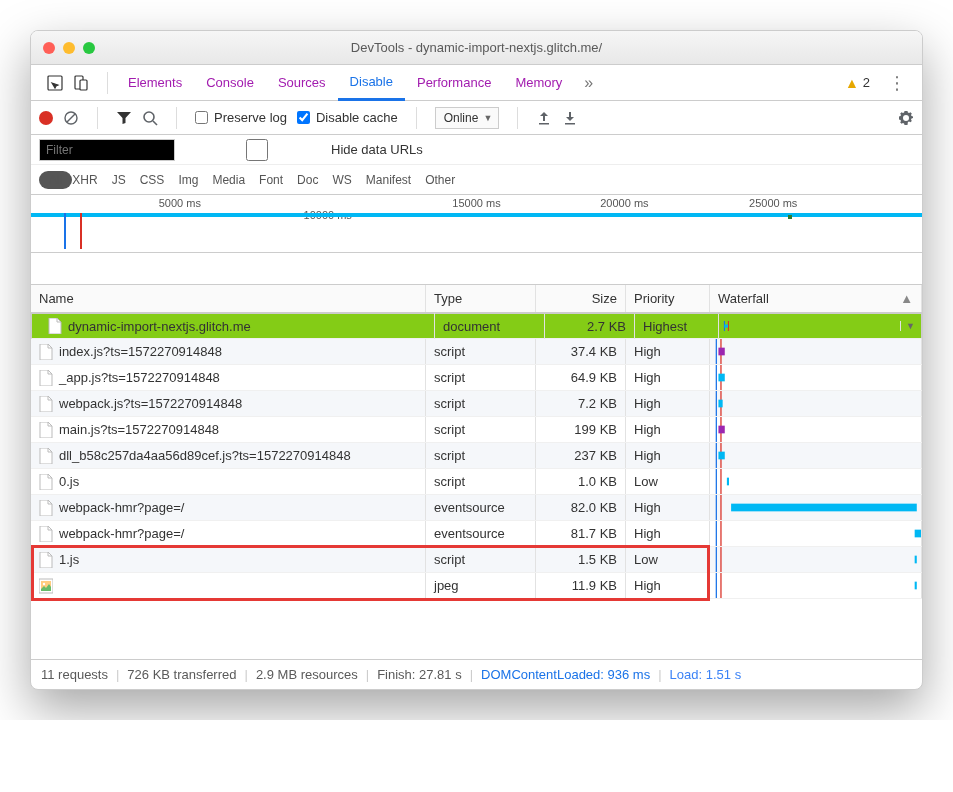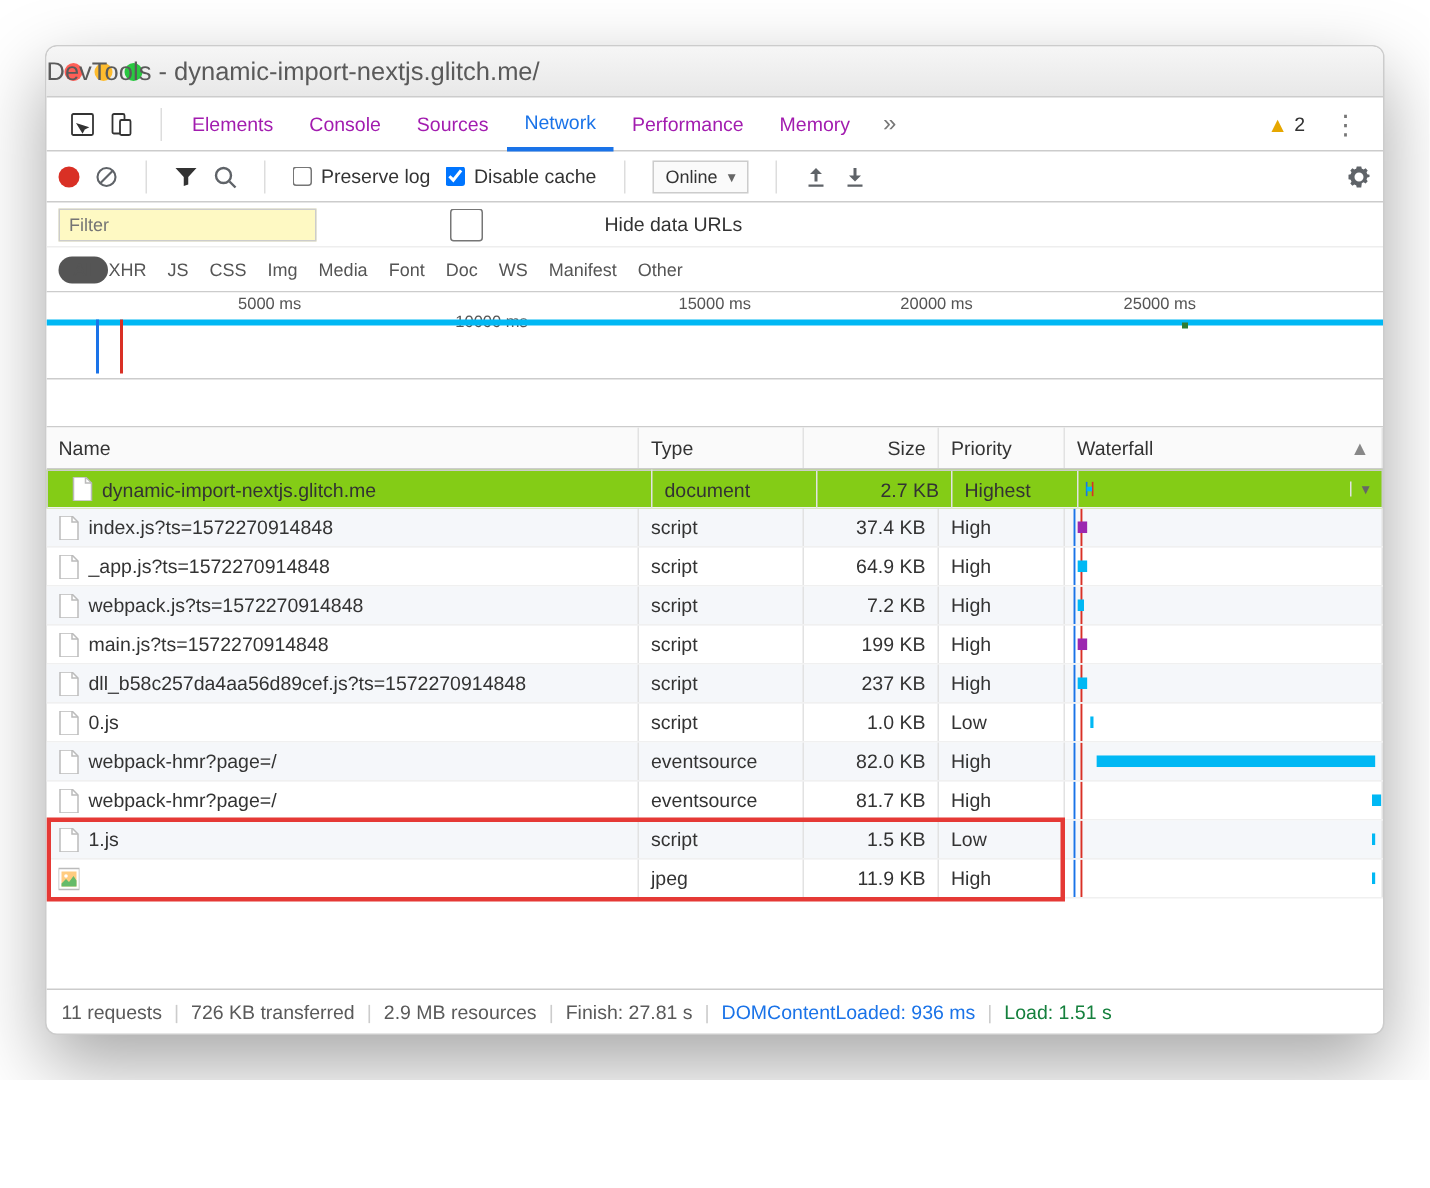--- a/index.html
+++ b/index.html
@@ -2,21 +2,21 @@
 <html><head>
 <meta charset="utf-8">
 <style>
 *{box-sizing:border-box;margin:0;padding:0;font-family:-apple-system,BlinkMacSystemFont,"Segoe UI",Helvetica,Arial,sans-serif;font-size:13px;color:#333}
 body{padding:30px;background:#fff}
 .window{width:893px;background:#fff;border-radius:8px;box-shadow:0 20px 50px rgba(0,0,0,.35);overflow:hidden;border:1px solid #ccc}
 .titlebar{height:34px;background:linear-gradient(#f6f6f6,#e8e8e8);display:flex;align-items:center;padding:0 12px;border-bottom:1px solid #ccc;position:relative}
 .traffic{display:flex;gap:8px}
 .tl{width:12px;height:12px;border-radius:50%}
 .tl.r{background:#ff5f57}.tl.y{background:#febc2e}.tl.g{background:#28c840}
-.wtitle{position:absolute;left:0;right:0;text-align:left;font-size:17px;color:#5a5a5a}
+.wtitle{position:absolute;left:0;right:0;text-align:center;font-size:13px;color:#5a5a5a}
 .tabs{display:flex;align-items:center;height:36px;border-bottom:1px solid #ccc;padding:0 6px;gap:0}
 .dock{display:flex;gap:10px;padding:0 10px;color:#6e6e6e}
 .dock svg{width:16px;height:16px}
 .divider{width:1px;height:22px;background:#ddd;margin:0 8px}
 .tab{padding:0 12px;height:36px;display:flex;align-items:center;color:#a21caf;cursor:pointer}
 .tab.active{color:#1a73e8;border-bottom:3px solid #1a73e8;font-weight:500}
 .more{color:#777;padding:0 10px;font-size:16px}
 .spacer{flex:1}
 .warn{display:flex;align-items:center;gap:4px;color:#5a5a5a;padding:0 8px}
 .warn .tri{color:#e6a700;font-size:14px}
@@ -25,21 +25,21 @@
 .toolbar{display:flex;align-items:center;height:34px;border-bottom:1px solid #ccc;padding:0 8px;gap:10px}
 .rec{width:14px;height:14px;border-radius:50%;background:#d93025}
 .ico{width:16px;height:16px;display:flex;align-items:center;justify-content:center;color:#5f6368}
 .ico.blue{color:#1a73e8}
 .cb{display:flex;align-items:center;gap:6px;color:#333}
 .cb input{margin:0}
 .sel{border:1px solid #ccc;background:#fafafa;height:22px;padding:0 20px 0 8px;display:flex;align-items:center;position:relative;color:#333;font-size:12px}
 .sel::after{content:"▼";position:absolute;right:6px;font-size:9px;color:#666}
 
 .filterbar{display:flex;align-items:center;height:30px;padding:0 8px;gap:14px;border-bottom:1px solid #eee}
-.filterbar input{border:1px solid #ccc;background:#fef9c3;height:22px;width:172px;padding:0 6px;font-size:12px;color:#888}
+.filterbar input{border:1px solid #ccc;background:#000000;height:22px;width:136px;padding:0 6px;font-size:12px;color:#888}
 .fltrow{display:flex;align-items:center;height:30px;padding:0 8px;gap:0;border-bottom:1px solid #ccc}
 .pill{background:#555;color:#fff;border-radius:10px;padding:2px 10px;font-size:12px}
 .fltrow span{color:#555;font-size:12px;cursor:pointer}
 
 .timeline{height:58px;border-bottom:1px solid #ccc;position:relative;background:#fff}
 .tl-labels{display:flex;position:absolute;top:2px;left:0;right:0;height:14px}
 .tl-labels span{position:absolute;font-size:11px;color:#555;transform:translateX(-50%)}
 .tl-body{position:absolute;top:18px;left:0;right:0;height:36px}
 .hbar{position:absolute;height:6px;background:#00b8f4}
 .mark{position:absolute;top:0;bottom:0;width:2px}
@@ -55,21 +55,21 @@
 .tr:nth-child(even){background:#f5f7fa}
 .tr.sel{background:#84cc16}
 .ficon{width:14px;height:16px;margin-right:6px;flex-shrink:0}
 .wf-svg{position:absolute;left:0;top:0;width:100%;height:100%}
 .hlbox{position:absolute;border:3px solid #e53935;pointer-events:none}
 
 .statusbar{display:flex;align-items:center;height:30px;border-top:1px solid #ccc;padding:0 10px;gap:8px;font-size:13px}
 .statusbar .sep{color:#ccc}
 .stat{color:#5a5a5a}
 .stat.blue{color:#1a73e8}
-.stat.red{color:#15803d}
+.stat.red{color:#3b82f6}
 .wspace{height:60px}
 </style>
 </head>
 <body>
 
 <div class="window">
 
   <div class="titlebar">
     <div class="traffic">
       <div class="tl r"></div>
@@ -92,21 +92,21 @@
             <rect x="2" y="1" width="8" height="13" rx="1"></rect>
             <rect x="7" y="5" width="7" height="10" rx="1" fill="#fff"></rect>
           </svg>
         </span>
     </div>
     <div class="divider"></div>
     <div id="panel-tabs-container" style="display:flex">
         <div class="tab">Elements</div>
         <div class="tab">Console</div>
         <div class="tab">Sources</div>
-        <div class="tab active">Network</div>
+        <div class="tab active">Disable</div>
         <div class="tab">Performance</div>
         <div class="tab">Memory</div>
       </div>
     <span class="more">»</span>
     <div class="spacer"></div>
     <div class="warn">
       <span class="tri">▲</span>
       <span>2</span>
     </div>
     <span class="kebab">⋮</span>

